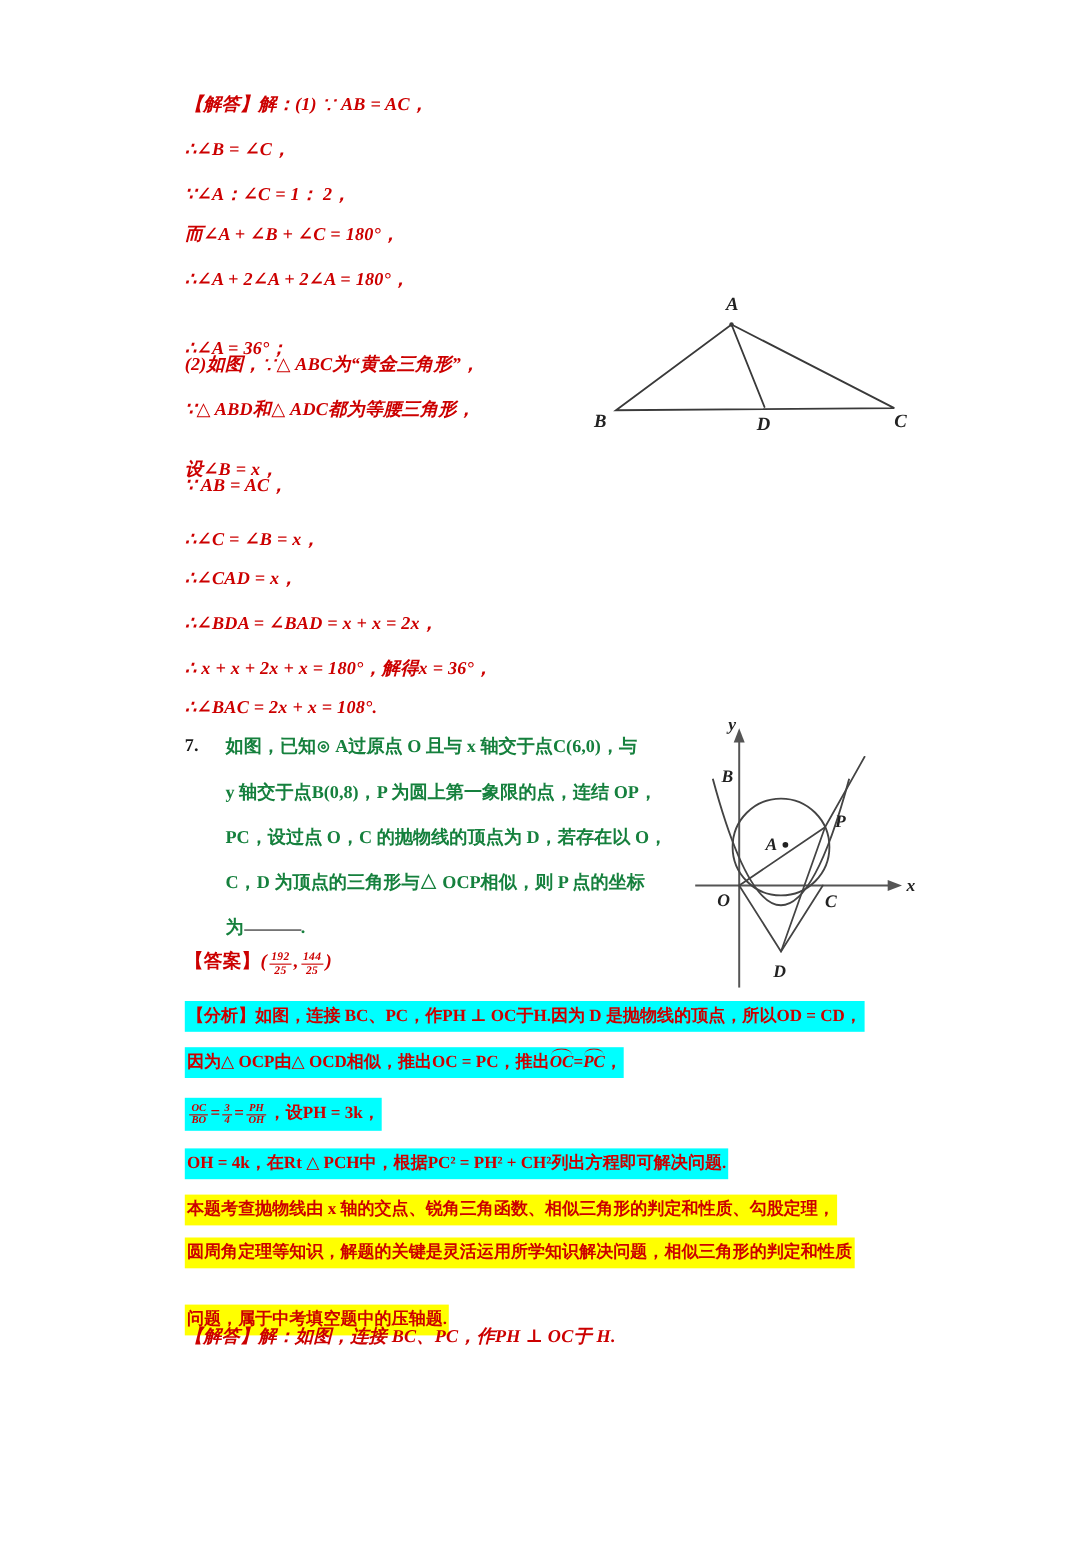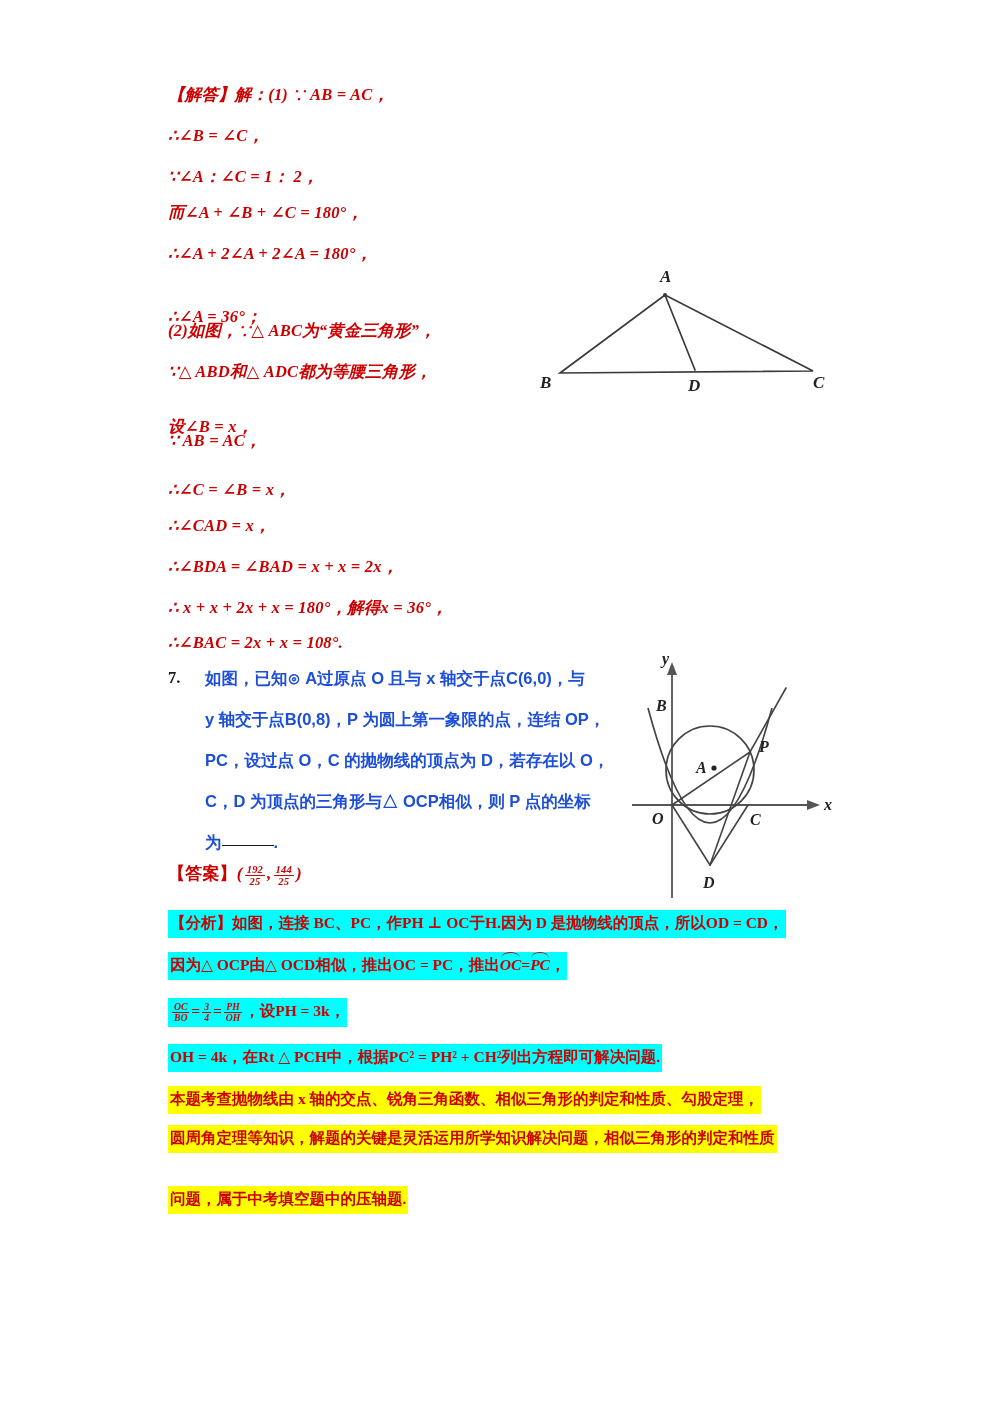--- a/index.html
+++ b/index.html
@@ -47,23 +47,23 @@
     font-size: 16.5px;
     color: #1a1a1a;
     font-weight: bold;
     font-family: "Liberation Serif", serif;
   }
   .q-ln {
     position: absolute;
     left: 205px;
     white-space: nowrap;
     font-size: 16.5px;
-    color: #1d4ed8;
-    font-weight: bold;
-    font-family: Liberation Sans, sans-serif;
+    color: #15803d;
+    font-weight: bold;
+    font-family: Liberation Serif, serif;
   }
   .blank {
     display: inline-block;
     width: 52px;
     border-bottom: 1.6px solid #1a1a1a;
     height: 1px;
     vertical-align: 2px;
   }
 
   
@@ -216,14 +216,15 @@
 
     <div class="hl-line hl-cyan" style="top:1044px;">OH = 4k，在Rt △ PCH中，根据PC² = PH² + CH²列出方程即可解决问题.</div>
   </div>
 
   <div>
     <div class="hl-line hl-yellow" style="top:1086px;">本题考查抛物线由 x 轴的交点、锐角三角函数、相似三角形的判定和性质、勾股定理，</div>
     <div class="hl-line hl-yellow" style="top:1125px;">圆周角定理等知识，解题的关键是灵活运用所学知识解决问题，相似三角形的判定和性质</div>
     <div class="hl-line hl-yellow" style="top:1164px;margin-top:22px;">问题，属于中考填空题中的压轴题.</div>
   </div>
 
+  <div class="ln red" style="top:1204px; left:168px;">【解答】解：如图，连接 BC、PC，作PH ⊥ OC于 H.</div>
 
 </div>
 
 </body></html>

